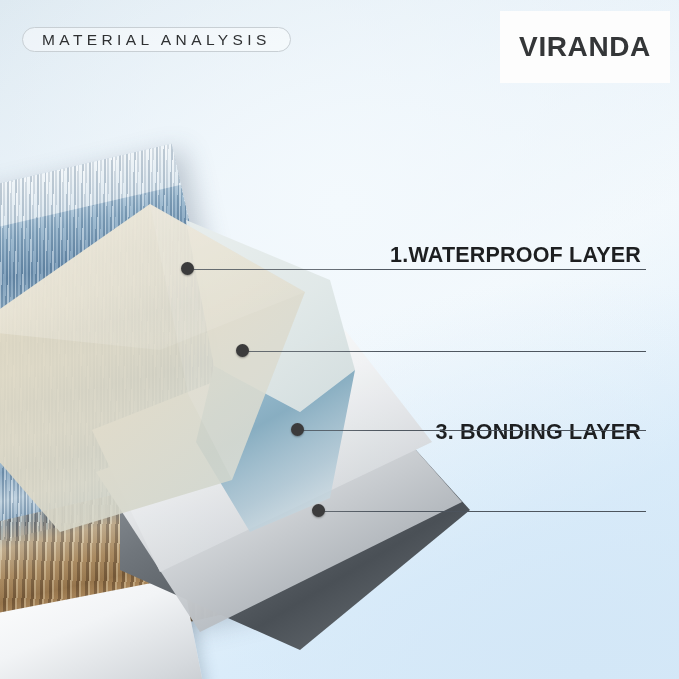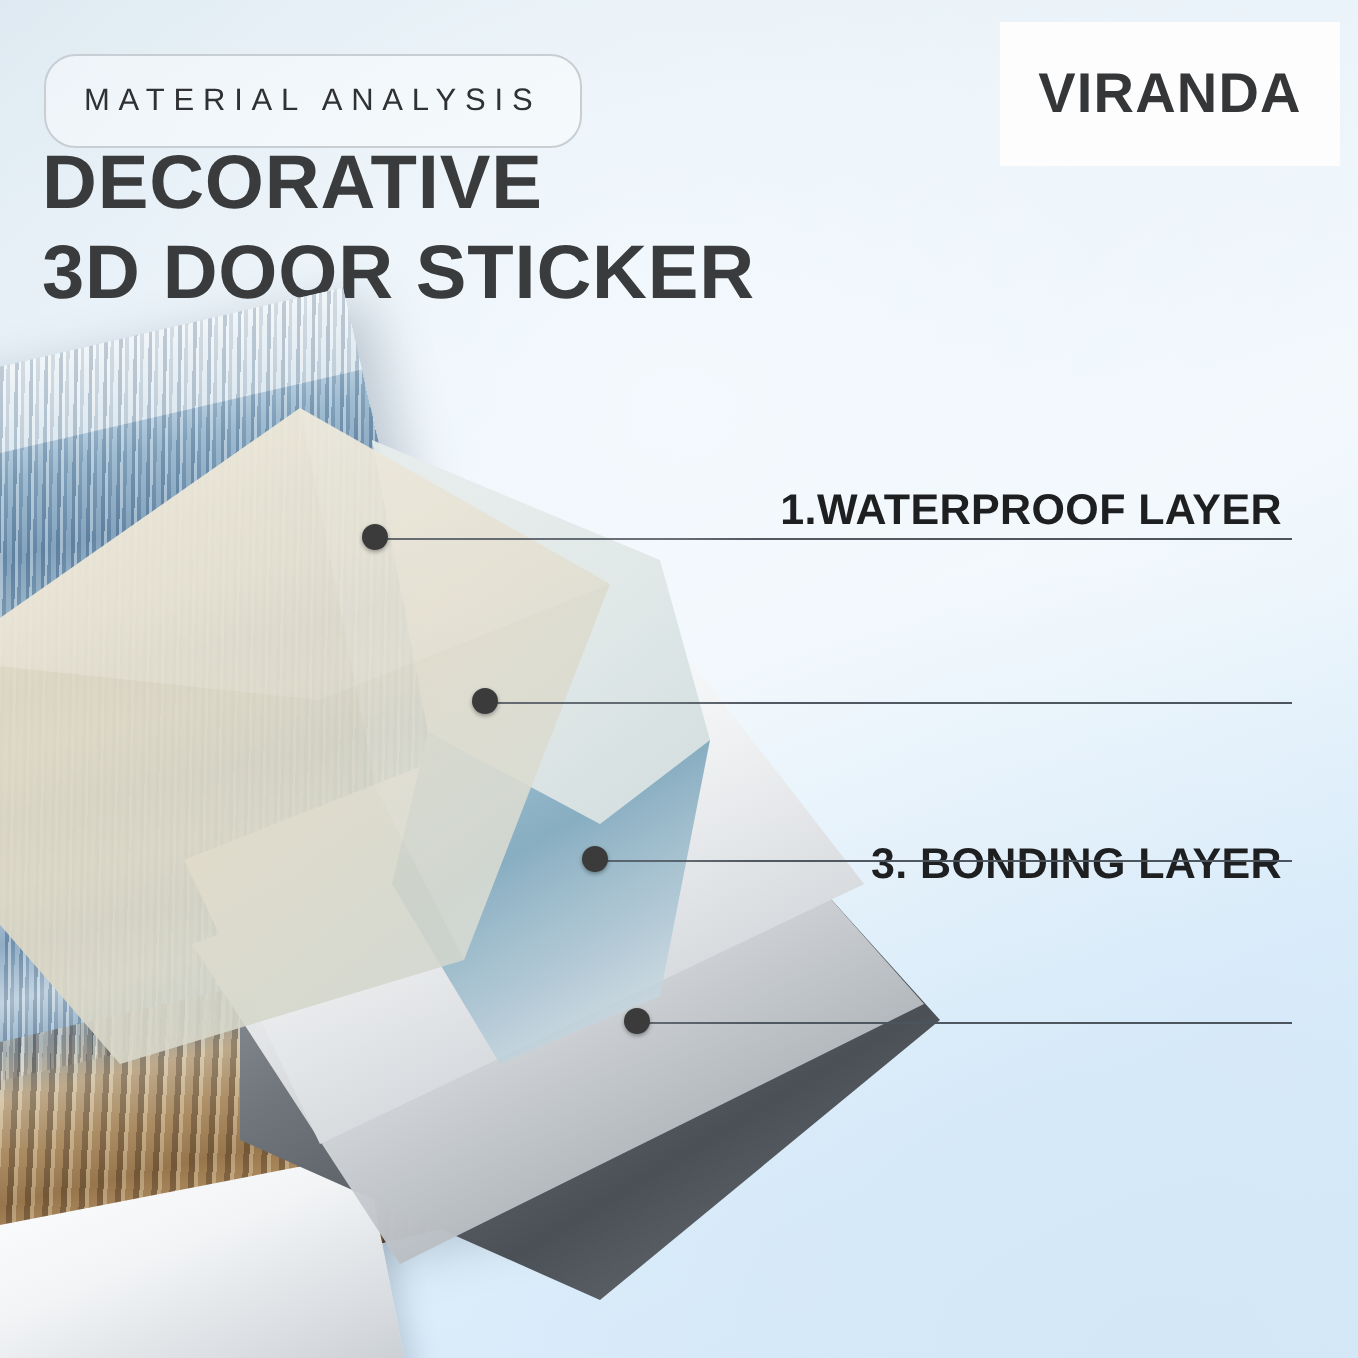--- a/index.html
+++ b/index.html
@@ -11,21 +11,21 @@
   #canvas{
     position:relative;width:679px;height:679px;overflow:hidden;
     background:
       radial-gradient(120% 95% at 86% 100%, #d3e7f7 0%, rgba(211,231,247,0) 62%),
       radial-gradient(95% 80% at 50% 30%, #f3f9fd 0%, rgba(243,249,253,0) 70%),
       linear-gradient(155deg, #dce8f0 0%, #e9f2f9 30%, #f2f8fc 52%, #ddeefb 78%, #d6e9f8 100%);
   }
 
   
   .badge{
-    position:absolute;left:22px;top:27px;height:47px;
+    position:absolute;left:22px;top:27px;height:25px;
     box-sizing:border-box;
     padding:0 19px;
     display:flex;align-items:center;
     border:1.4px solid #c8cfd4;
     border-radius:16px;
     background:rgba(255,255,255,0.42);
   }
   .badge-text{
     font-size:15.5px;letter-spacing:4.4px;color:#2f3133;font-weight:400;
     white-space:nowrap;
@@ -141,24 +141,20 @@
 </style>
 </head>
 <body>
 
 <div id="canvas">
 
   <div class="badge">
     <span class="badge-text">MATERIAL ANALYSIS</span>
   </div>
 
-  <div class="headline">
-    <span>DECORATIVE</span>
-    <span class="l2">3D DOOR STICKER</span>
-  </div>
 
   <div class="logo-box">
     <span class="logo-text">VIRANDA</span>
   </div>
 
   <div class="stage">
 
     <div class="photo-sheet">
       <div class="photo-inner">
         <div class="photo-sky"></div>

